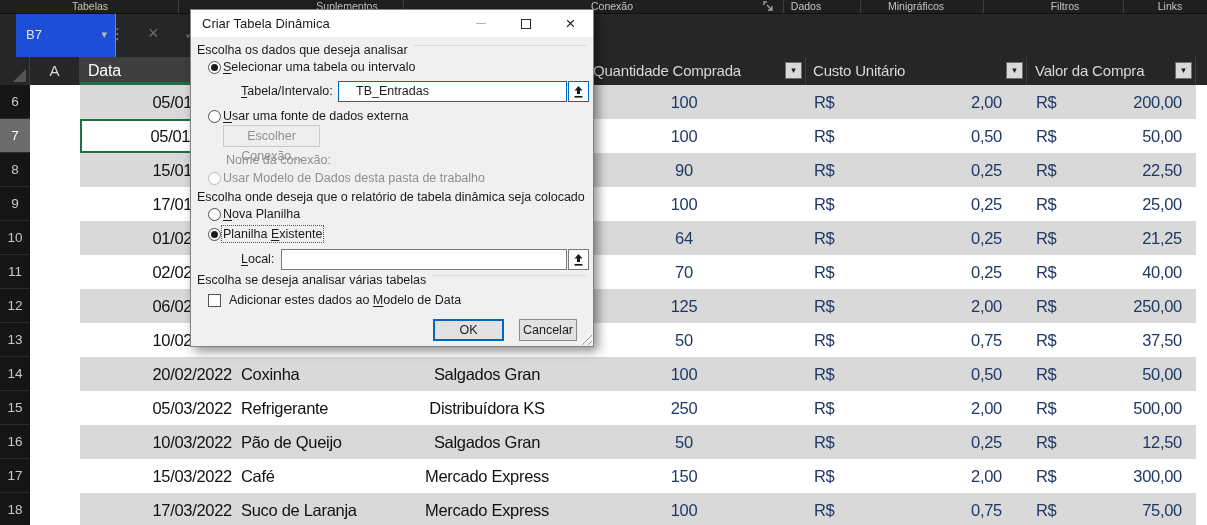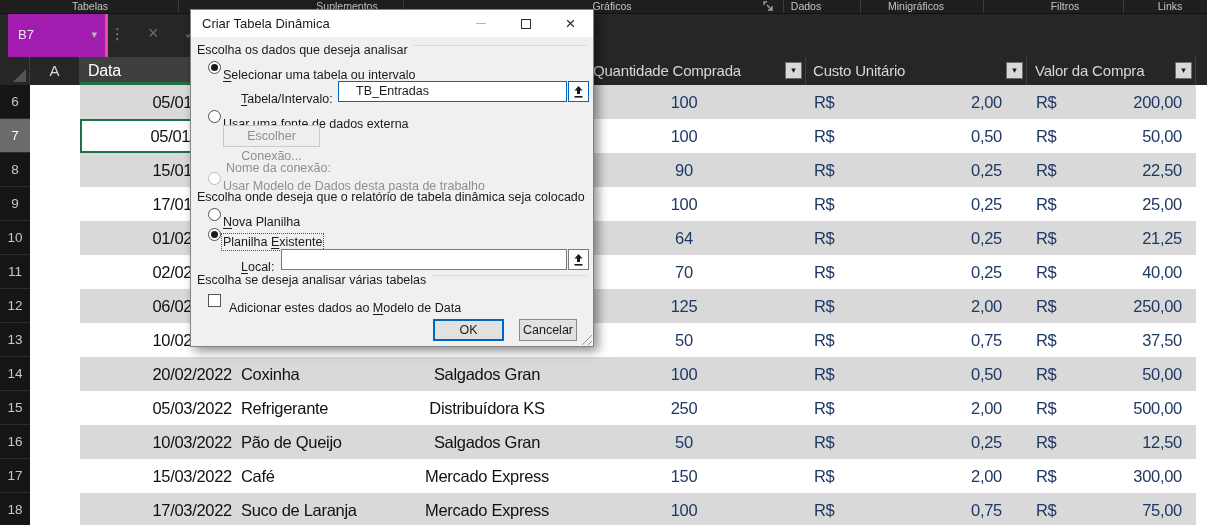--- a/index.html
+++ b/index.html
@@ -9,21 +9,21 @@
     font-family:"Liberation Sans","DejaVu Sans",sans-serif;
   }
   
   .top-strip { position:absolute; left:0; top:0; width:1207px; height:13px; background:#1f1f1f; }
   .rgroup { position:absolute; top:0; transform:translateX(-50%); font-size:10.5px; line-height:12px; color:#c4c4c4; white-space:nowrap; }
   .rg0{left:90px}.rg1{left:347px}.rg2{left:612px}.rg3{left:806px}.rg4{left:916px}.rg5{left:1065px}.rg6{left:1170px}
   .rsep { position:absolute; top:0; width:1px; height:13px; background:#3d3d3d; }
   .launcher { position:absolute; left:763px; top:1px; width:11px; height:11px; }
   
   .formula-row { position:absolute; left:0; top:13px; width:1207px; height:44px; background:#262626; border-top:1px solid #111; }
-  .name-box { position:absolute; left:8px; top:0; width:100px; height:43px; background:#a21caf; border-right:3px solid #ec4899; }
+  .name-box { position:absolute; left:16px; top:0; width:100px; height:43px; background:#1d4ed8; border-right:1px solid #ec4899; }
   .name-box .ref { position:absolute; left:10px; top:13px; font-size:13px; color:#e8e8e8; }
   .name-box .caret { position:absolute; right:8px; top:14px; font-size:11px; color:#b8b8b8; }
   .fb-dots { position:absolute; left:110px; top:11px; font-size:15px; color:#8a8a8a; }
   .fb-x { position:absolute; left:148px; top:9px; font-size:18px; color:#6f6f6f; }
   .fb-check { position:absolute; left:184px; top:11px; font-size:15px; color:#6f6f6f; }
   
   .col-head { position:absolute; left:0; top:57px; width:1207px; height:28px; background:#262626; }
   .corner { position:absolute; left:0; top:0; width:30px; height:28px; border-right:1px solid #3f3f3f; }
   .corner .tri { position:absolute; right:3px; bottom:3px; width:0; height:0; border-left:13px solid transparent; border-bottom:13px solid #545454; }
   .colA { position:absolute; left:30px; top:0; width:50px; height:28px; border-right:1px solid #3f3f3f; color:#d8d8d8; font-size:15px; text-align:center; line-height:27px; }
@@ -55,21 +55,21 @@
   .d-btns { position:absolute; right:0; top:0; display:flex; }
   .d-btn { width:45px; height:27px; display:flex; align-items:center; justify-content:center; }
   .min-bar { width:10px; height:1px; background:#b5b5b5; }
   .max-box { width:10px; height:10px; border:1px solid #2d2d2d; }
   .close-x { font-size:17px; color:#1f1f1f; line-height:1; }
   .d-group { position:absolute; left:6px; right:7px; display:flex; align-items:flex-start; gap:6px; white-space:nowrap; }
   .d-group::after { content:""; flex:1; border-top:1px solid #d9d9d9; margin-top:2px; }
   .radio { position:absolute; width:13px; height:13px; border:1px solid #4f4f4f; border-radius:50%; background:#fff; }
   .radio.sel::after { content:""; position:absolute; left:2px; top:2px; width:7px; height:7px; border-radius:50%; background:#1a1a1a; }
   .radio.dis { border-color:#bababa; }
-  .d-lab { position:absolute; white-space:nowrap;margin-top:8px; }
+  .d-lab { position:absolute; white-space:nowrap; }
   .d-lab u { text-underline-offset:2px; }
   .dis-txt { color:#8f8f8f; }
   .focus-rect { outline:1px dotted #555; outline-offset:1px; }
   .tbox { position:absolute; height:21px; background:#fff; border:1px solid #7a7a7a; font-size:12.5px; line-height:19px; padding-left:17px; color:#1a1a1a; }
   .tbox.focus { border:1px solid #0067c0; }
   .range-btn { position:absolute; width:21px; height:21px; background:#fdfdfd; border:1px solid #7a7a7a; display:flex; align-items:center; justify-content:center; }
   .range-btn.focus { border:1px solid #0067c0; }
   .d-button { position:absolute; height:22px; background:#e1e1e1; border:1px solid #8a8a8a; text-align:center; font-size:12.5px; line-height:20px; }
   .d-button.default { border:2px solid #0067c0; line-height:18px; }
   .d-button.dis { background:#eeeeee; border-color:#c9c9c9; color:#8f8f8f; }
@@ -77,21 +77,21 @@
   .grip { position:absolute; right:1px; bottom:1px; width:13px; height:13px;
     background:repeating-linear-gradient(135deg, transparent 0 3px, #9a9a9a 3px 4px);
     clip-path:polygon(100% 0, 100% 100%, 0 100%); }
 </style>
 </head>
 <body>
 
 <div class="top-strip">
   <span class="rgroup rg0">Tabelas</span>
   <span class="rgroup rg1">Suplementos</span>
-  <span class="rgroup rg2">Gráficos</span>
+  <span class="rgroup rg2">Conexão</span>
   <span class="rgroup rg3">Dados</span>
   <span class="rgroup rg4">Minigráficos</span>
   <span class="rgroup rg5">Filtros</span>
   <span class="rgroup rg6">Links</span>
   <div class="rsep" style="left:178px"></div>
   <div class="rsep" style="left:403px"></div>
   <div class="rsep" style="left:783px"></div>
   <div class="rsep" style="left:860px"></div>
   <div class="rsep" style="left:983px"></div>
   <div class="rsep" style="left:1123px"></div>

